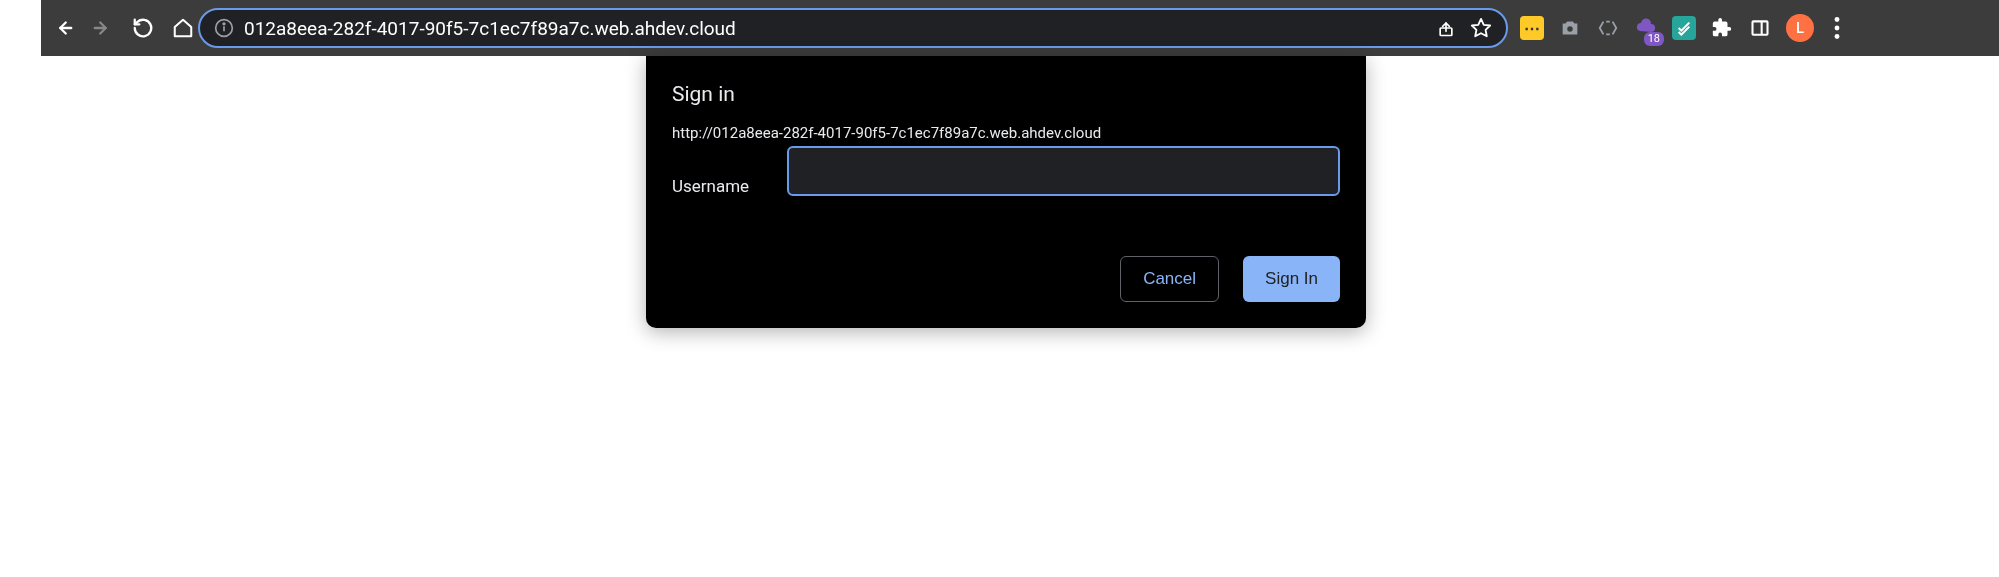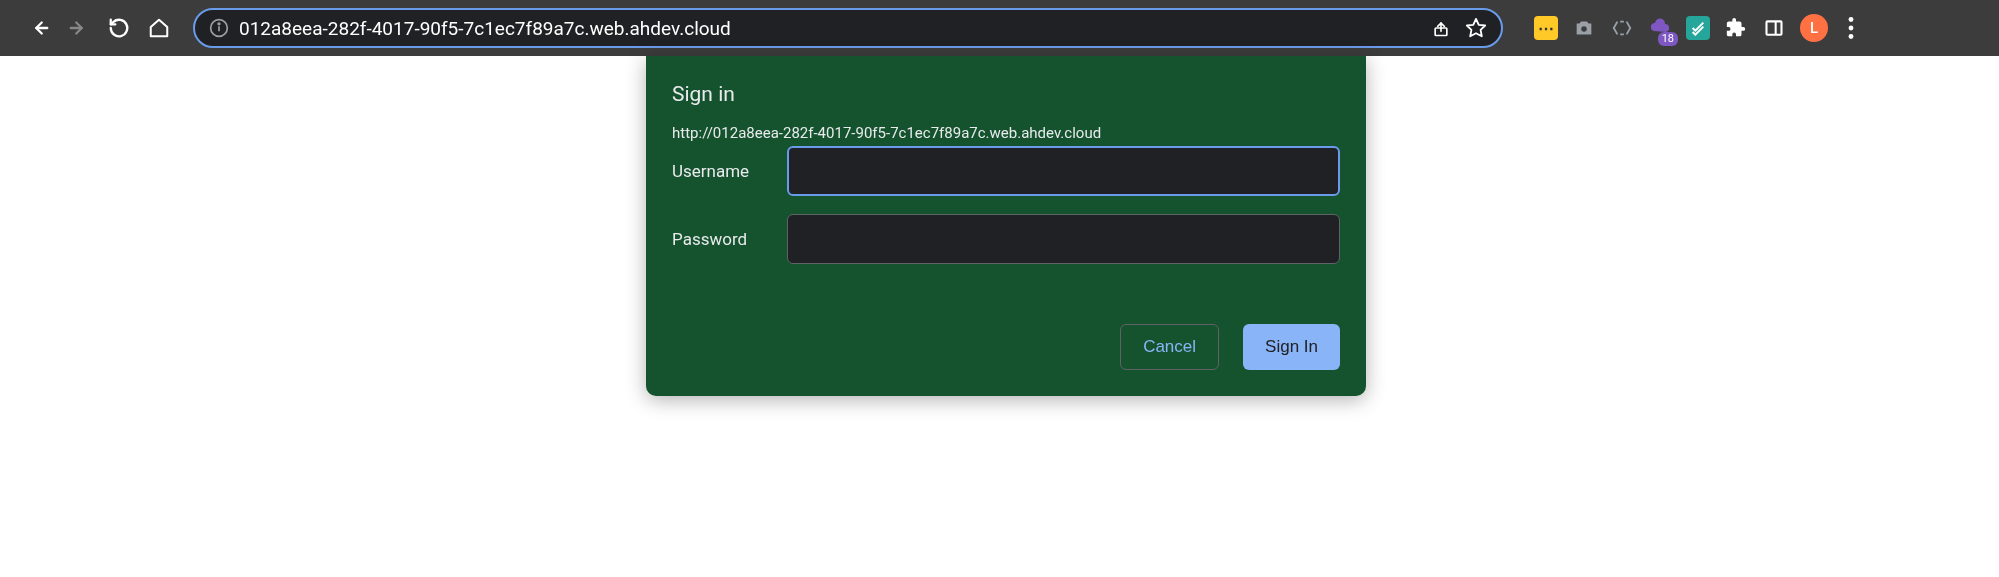--- a/index.html
+++ b/index.html
@@ -12,22 +12,23 @@
       background: #ffffff;
       width: 1999px;
       height: 577px;
       overflow: hidden;
     }
     .browser-toolbar {
       background: #3c3c3c;
       height: 56px;
       display: flex;
       align-items: center;
-      padding: 0 24px;
-      gap: 19px;
+      padding: 0 7px;
+      gap: 0;
+      margin-left: 41px;
     }
     .nav-buttons {
       display: flex;
       align-items: center;
       gap: 10px;
     }
     .nav-icon {
       width: 30px;
       height: 30px;
       display: flex;
@@ -127,21 +128,21 @@
       position: relative;
       width: 100%;
       height: calc(100% - 56px);
       background: #ffffff;
     }
     .auth-dialog {
       position: absolute;
       top: 0;
       left: 646px;
       width: 720px;
-      background: #14532d;
+      background: #000000;
       border-radius: 0 0 10px 10px;
       padding: 26px;
       box-shadow: 0 4px 20px rgba(0,0,0,0.3);
     }
     .dialog-title {
       color: #e8eaed;
       font-size: 21px;
       font-weight: 400;
       margin-bottom: 18px;
     }
@@ -150,21 +151,21 @@
       font-size: 15px;
       margin-bottom: 4px;
     }
     .dialog-warning {
       color: #9aa0a6;
       font-size: 17px;
       margin-bottom: 30px;
     }
     .form-row {
       display: flex;
-      align-items: center;
+      align-items: flex-end;
       margin-bottom: 18px;
     }
     .form-label {
       color: #e8eaed;
       font-size: 17px;
       width: 115px;
     }
     .form-input {
       flex: 1;
       height: 50px;
@@ -310,23 +311,19 @@
 <div class="page-content">
   <div class="auth-dialog">
     <div class="dialog-title">Sign in</div>
     <div class="dialog-url">http://012a8eea-282f-4017-90f5-7c1ec7f89a7c.web.ahdev.cloud</div>
 
     <div class="form-row">
       <label class="form-label">Username</label>
       <input type="text" class="form-input focused" autofocus="" value="" style="">
     </div>
 
-    <div class="form-row">
-      <label class="form-label">Password</label>
-      <input type="password" class="form-input" value="" style="">
-    </div>
 
     <div class="dialog-buttons">
       <button class="dialog-btn btn-cancel">Cancel</button>
       <button class="dialog-btn btn-signin">Sign In</button>
     </div>
   </div>
 </div>
 
 </body></html>

